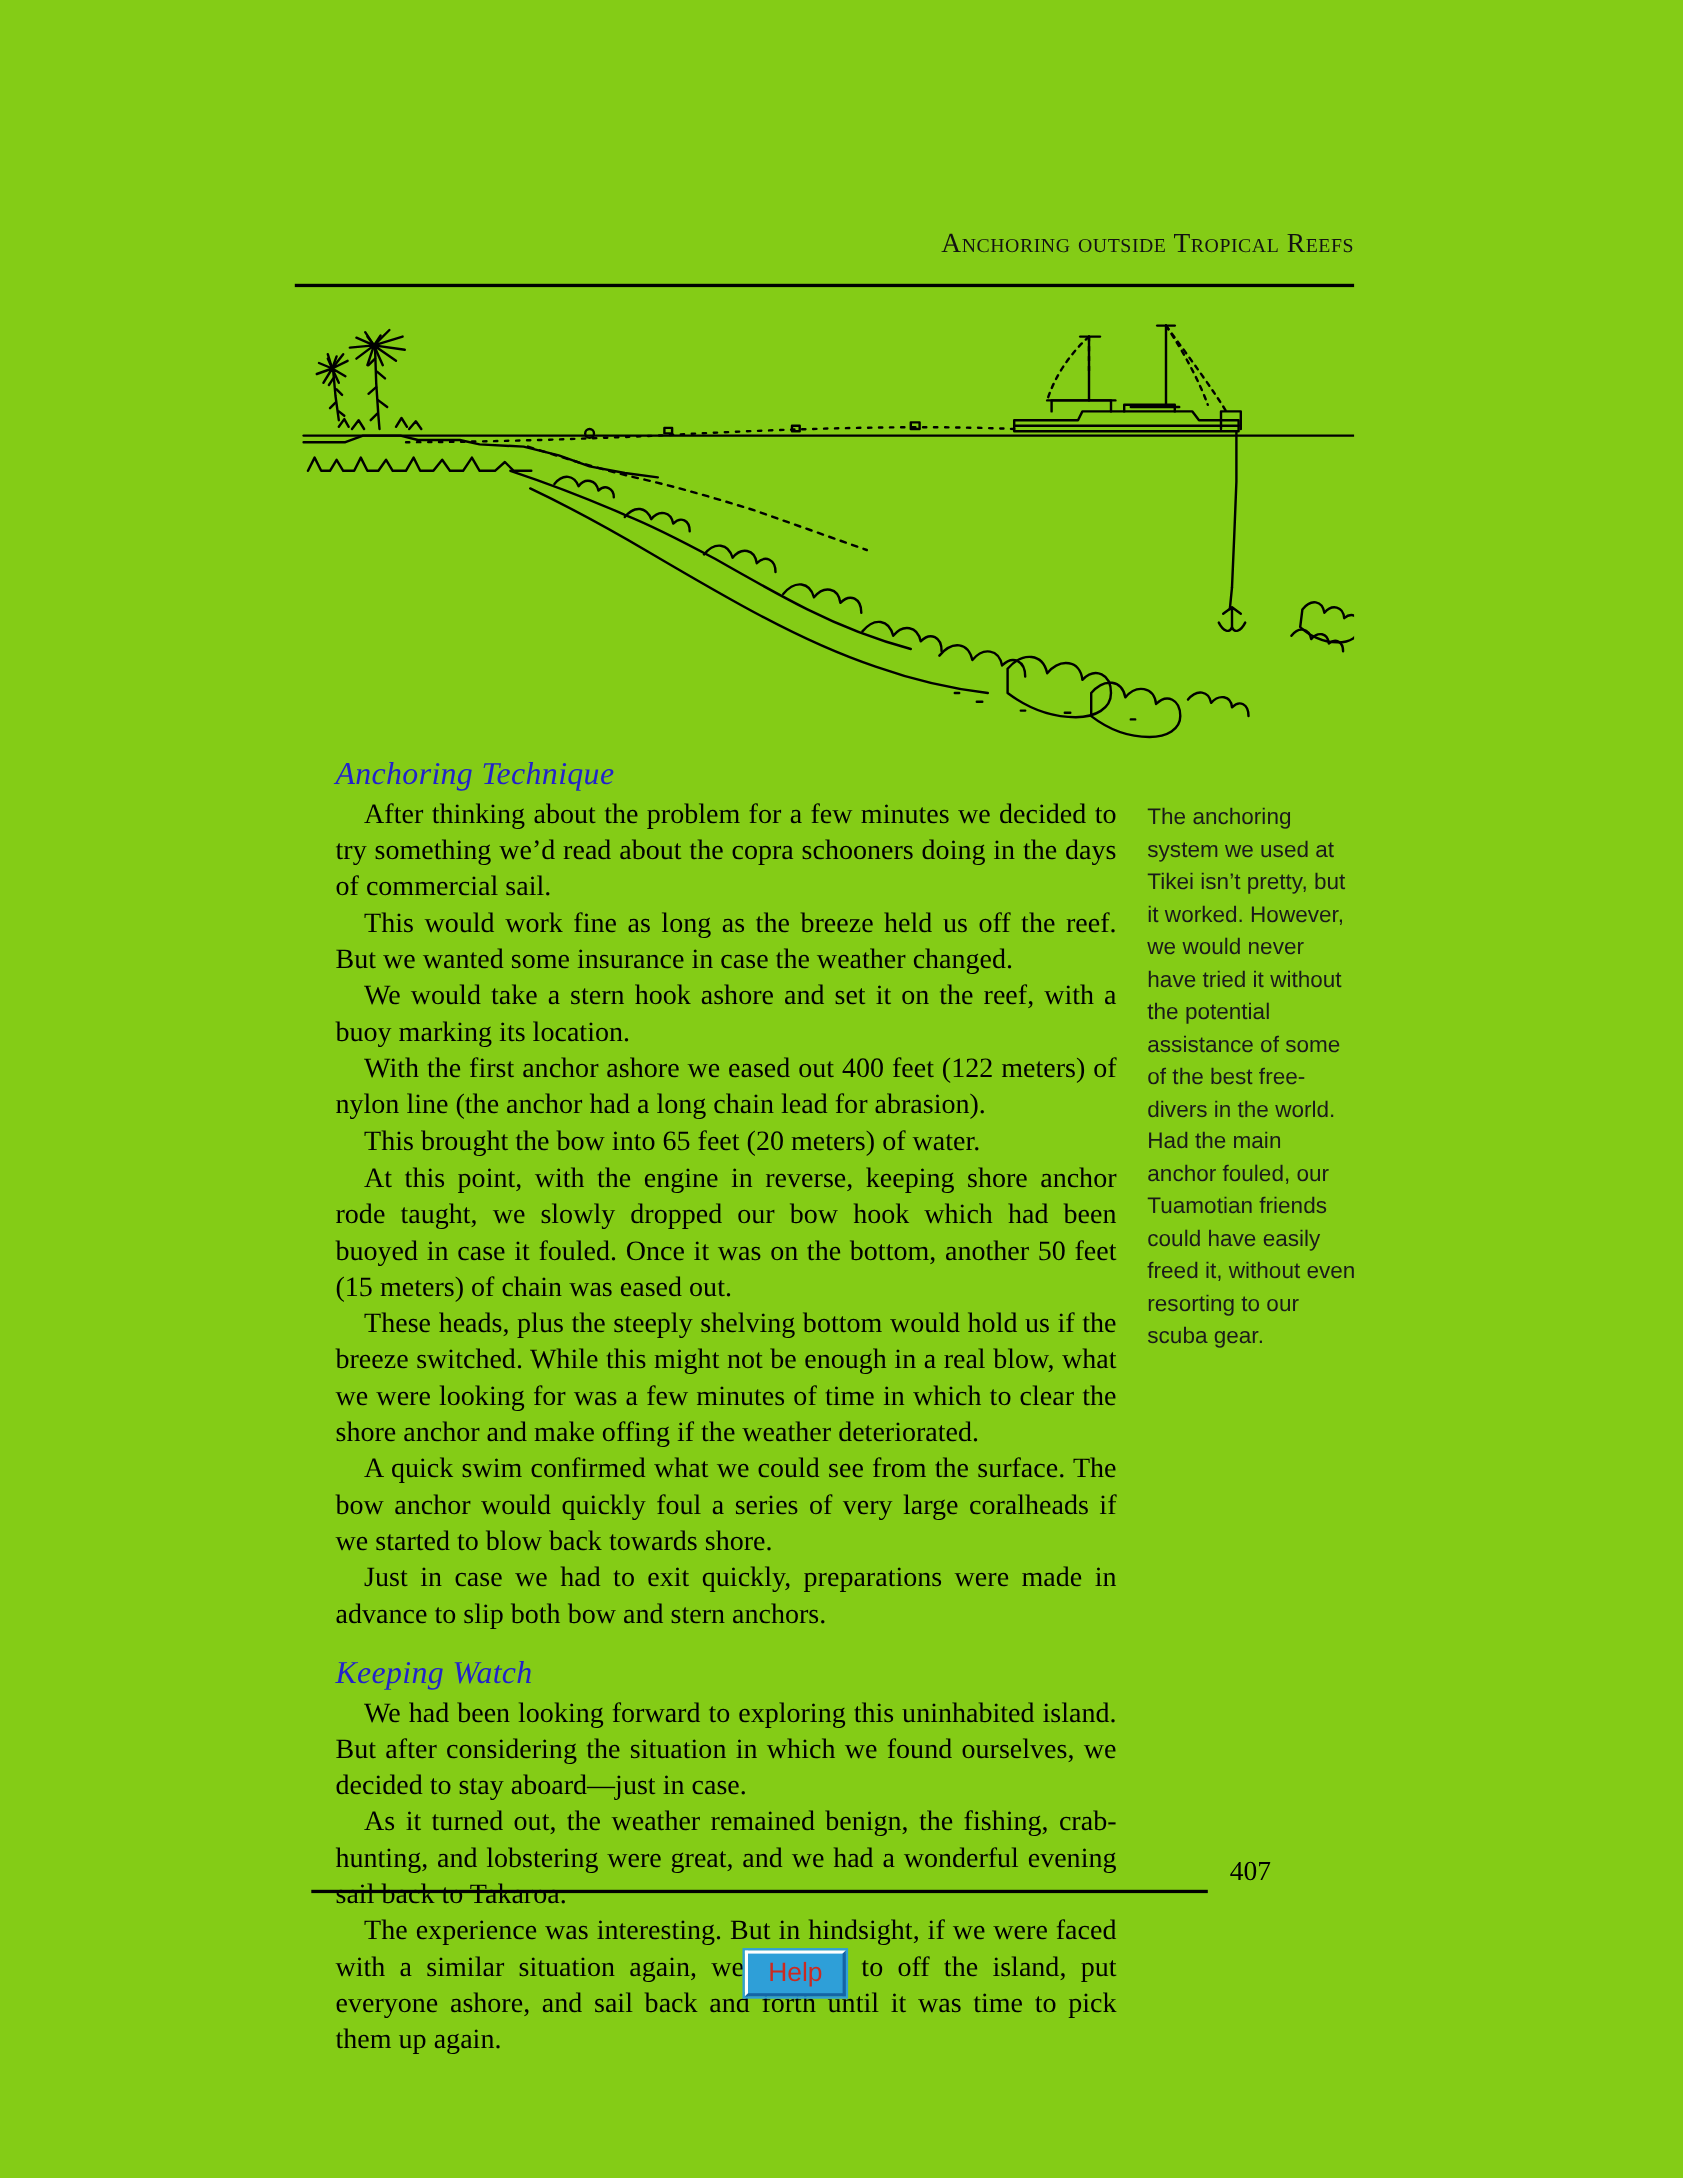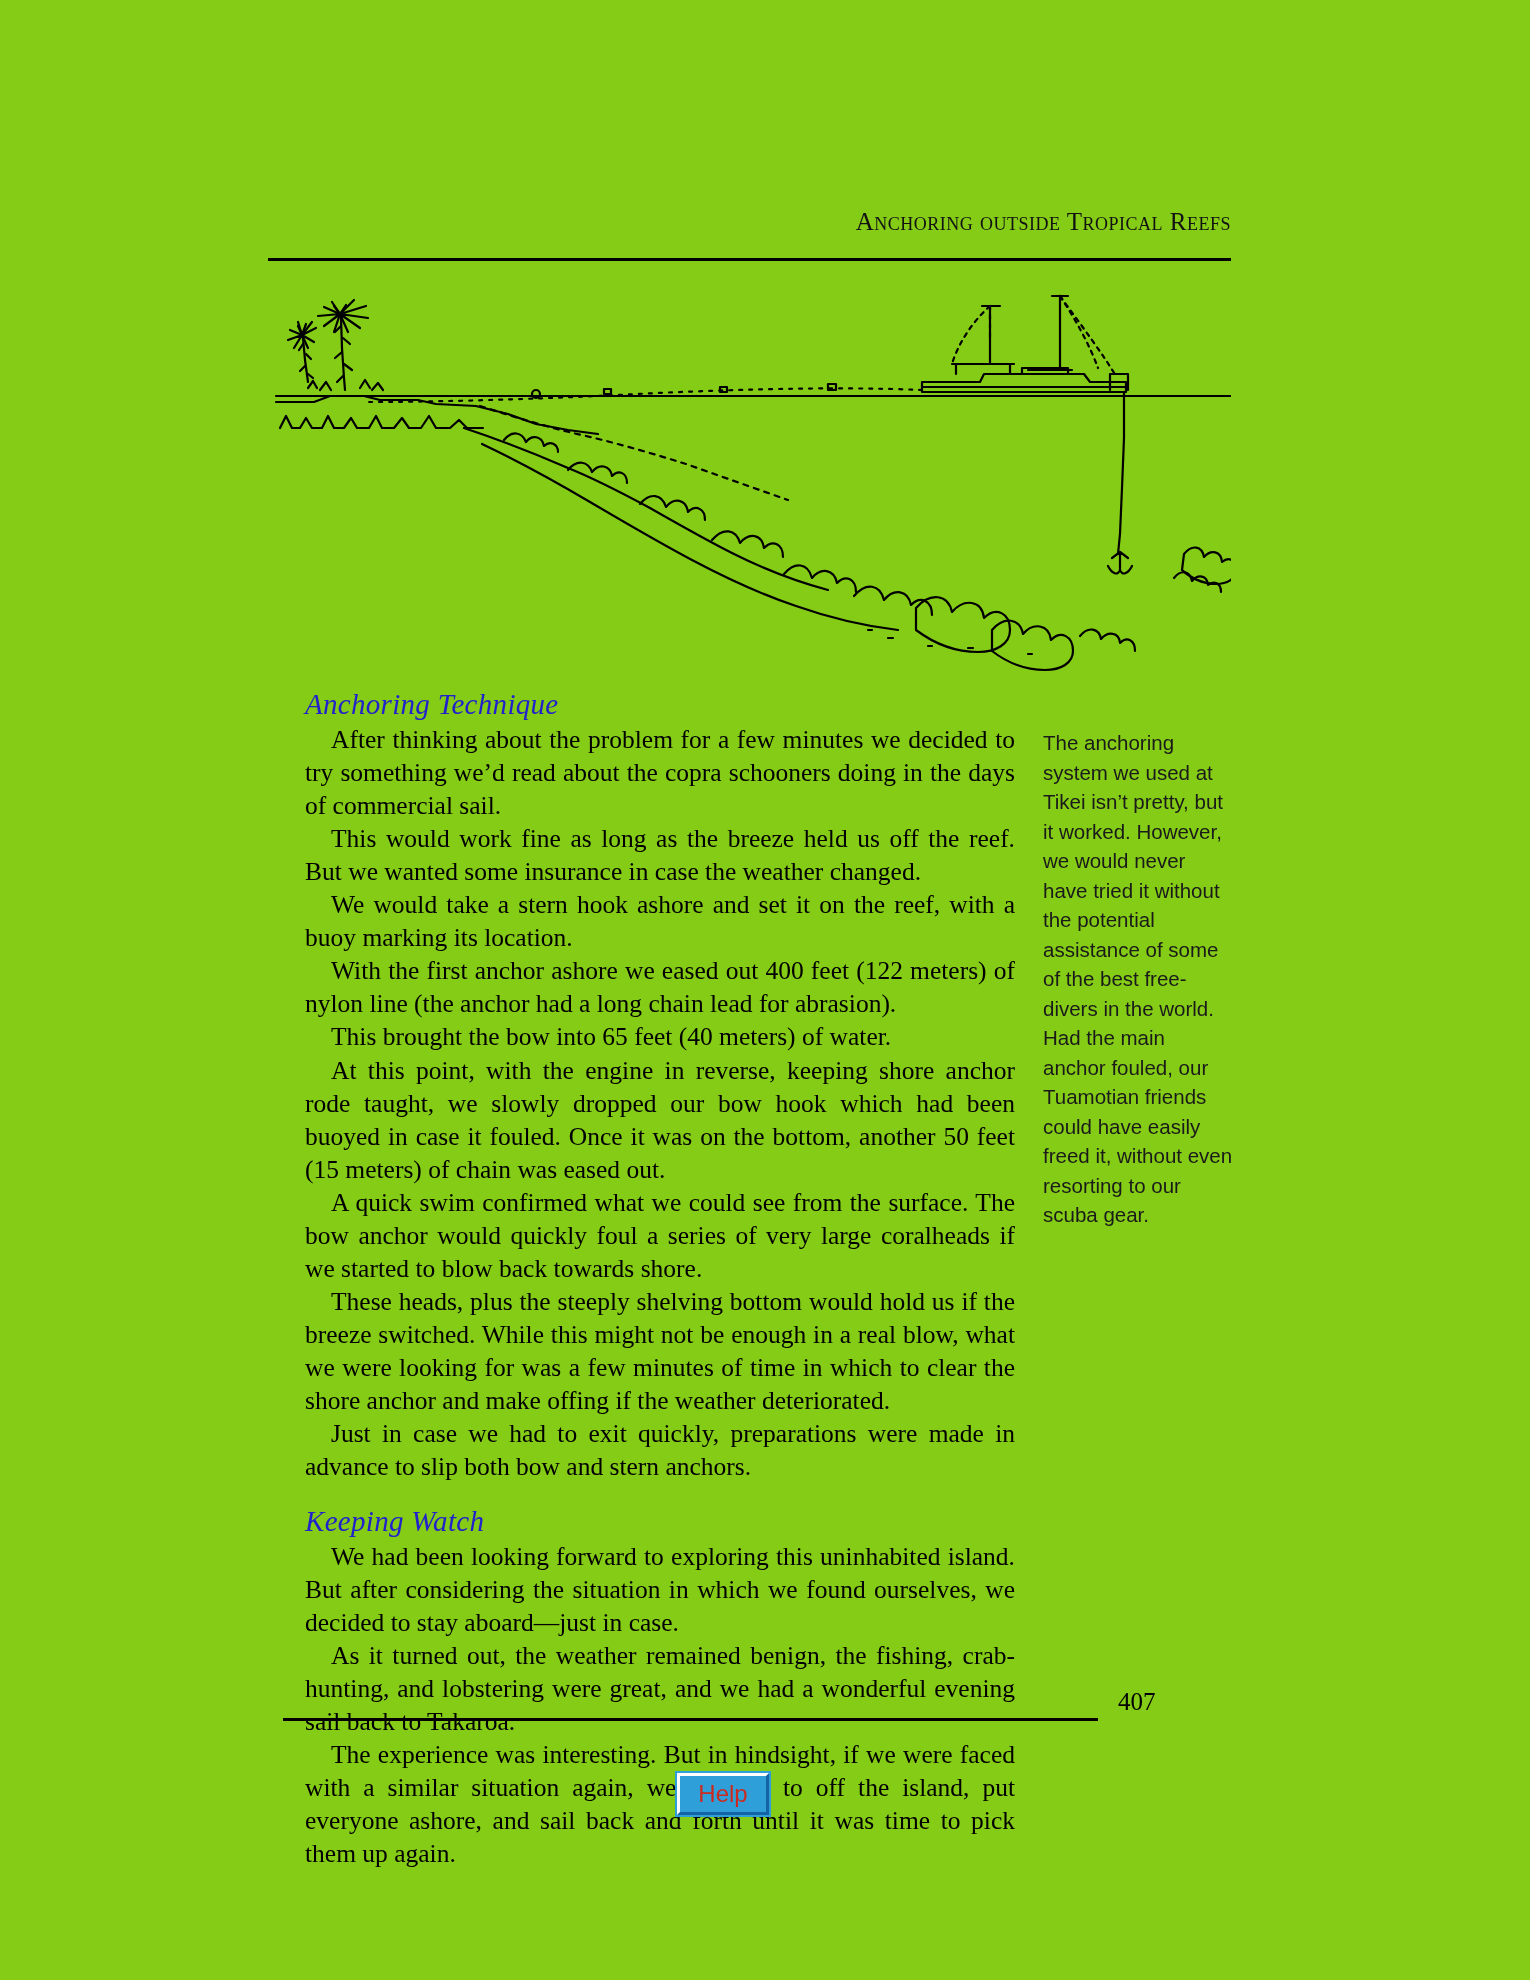--- a/index.html
+++ b/index.html
@@ -262,24 +262,24 @@
   </div>
 
   <div class="main-col">
 
     <h2 class="section-heading">Anchoring Technique</h2>
 
     <p class="body-para">After thinking about the problem for a few minutes we decided to try something we’d read about the copra schooners doing in the days of commercial sail.</p>
     <p class="body-para">This would work fine as long as the breeze held us off the reef. But we wanted some insurance in case the weather changed.</p>
     <p class="body-para">We would take a stern hook ashore and set it on the reef, with a buoy marking its location.</p>
     <p class="body-para">With the first anchor ashore we eased out 400 feet (122 meters) of nylon line (the anchor had a long chain lead for abrasion).</p>
-    <p class="body-para">This brought the bow into 65 feet (40 meters) of water.</p>
+    <p class="body-para">This brought the bow into 65 feet (20 meters) of water.</p>
     <p class="body-para">At this point, with the engine in reverse, keeping shore anchor rode taught, we slowly dropped our bow hook which had been buoyed in case it fouled. Once it was on the bottom, another 50 feet (15 meters) of chain was eased out.</p>
+    <p class="body-para">These heads, plus the steeply shelving bottom would hold us if the breeze switched. While this might not be enough in a real blow, what we were looking for was a few minutes of time in which to clear the shore anchor and make offing if the weather deteriorated.</p>
     <p class="body-para">A quick swim confirmed what we could see from the surface. The bow anchor would quickly foul a series of very large coralheads if we started to blow back towards shore.</p>
-    <p class="body-para">These heads, plus the steeply shelving bottom would hold us if the breeze switched. While this might not be enough in a real blow, what we were looking for was a few minutes of time in which to clear the shore anchor and make offing if the weather deteriorated.</p>
     <p class="body-para">Just in case we had to exit quickly, preparations were made in advance to slip both bow and stern anchors.</p>
 
     <h2 class="section-heading second">Keeping Watch</h2>
 
     <p class="body-para">We had been looking forward to exploring this uninhabited island. But after considering the situation in which we found ourselves, we decided to stay aboard—just in case.</p>
     <p class="body-para">As it turned out, the weather remained benign, the fishing, crab-hunting, and lobstering were great, and we had a wonderful evening sail back to Takaroa.</p>
     <p class="body-para">The experience was interesting. But in hindsight, if we were faced with a similar situation again, we’d heave to off the island, put everyone ashore, and sail back and forth until it was time to pick them up again.</p>
   </div>
 
   <div class="side-col">

